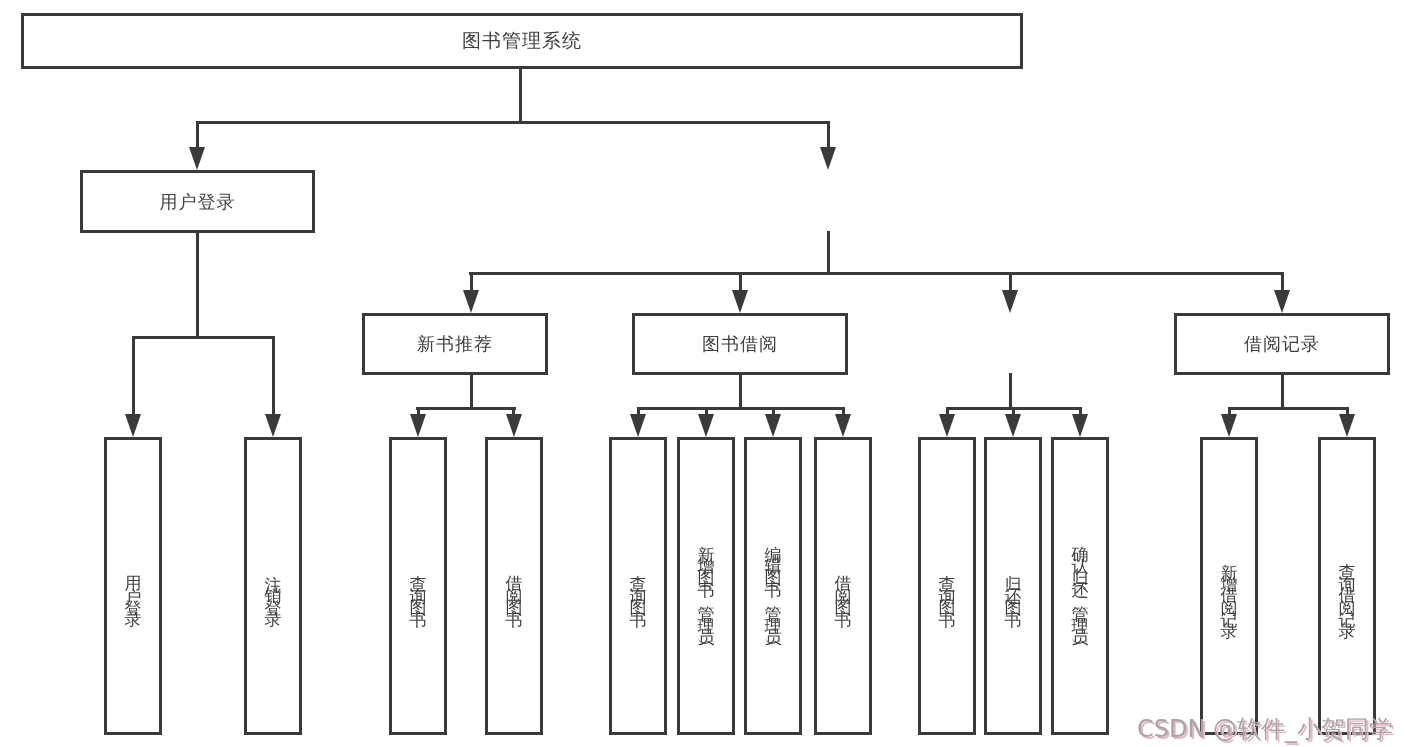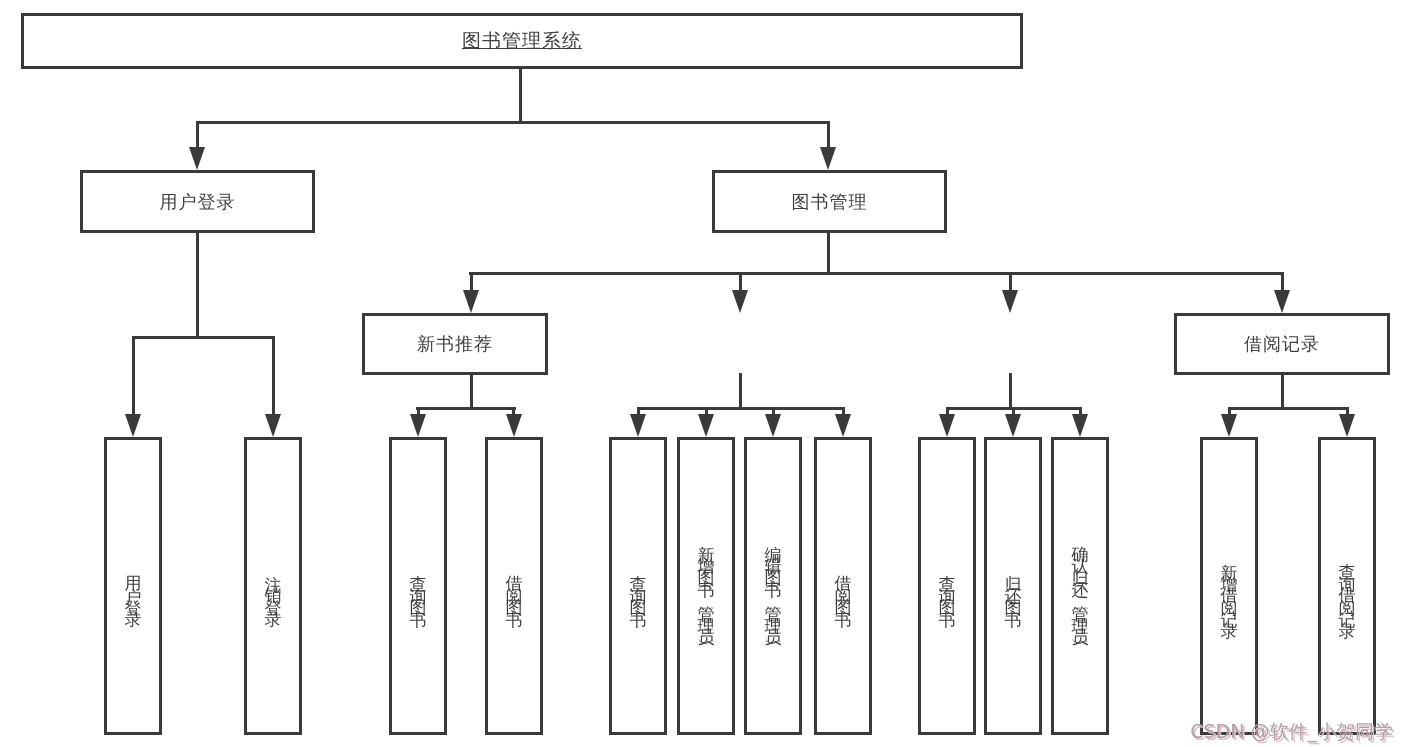--- a/index.html
+++ b/index.html
@@ -14,65 +14,65 @@
     position:absolute;
     box-sizing:border-box;
     border:3px solid #3a3a3a;
     background:#ffffff;
     display:flex;
     align-items:center;
     justify-content:center;
     color:#3f3f3f;
   }
   .hlabel { font-size:18px; letter-spacing:1px; white-space:nowrap; }
-  .root .hlabel { font-size:19px;text-decoration:underline; }
+  .root .hlabel { font-size:19px; }
   .leaf { width:58px; height:298px; top:437px; }
   .vlabel {
     writing-mode:vertical-rl;
     font-size:17px;
     letter-spacing:12px;
     line-height:1;
     color:#3f3f3f;
   }
   .line { position:absolute; background:#3a3a3a; }
   .arrow {
     position:absolute;
     width:0; height:0;
     border-left:8px solid transparent;
     border-right:8px solid transparent;
     border-top:23px solid #3a3a3a;
   }
   .watermark {
     position:absolute;
     right:12px; bottom:2px;
-    font-size:19px;
+    font-size:24px;
     color:#a6a6a6;
     text-shadow:2px 2px 0 #eab6c6;
     white-space:nowrap;
     margin-top:35px;
   }
 </style>
 </head>
 <body>
 
 <div class="stage">
 
   <div class="node root" style="left:21px;top:13px;width:1002px;height:56px;">
     <span class="hlabel">图书管理系统</span>
   </div>
 
   <div class="node" style="left:80px;top:170px;width:235px;height:63px;">
     <span class="hlabel">用户登录</span>
   </div>
-  <div class="node" style="left:712px;top:170px;width:235px;height:63px;">
-    <span class="hlabel">图书管理</span>
-  </div>
 
   <div class="node" style="left:362px;top:313px;width:186px;height:62px;">
     <span class="hlabel">新书推荐</span>
+  </div>
+  <div class="node" style="left:632px;top:313px;width:216px;height:62px;">
+    <span class="hlabel">图书借阅</span>
   </div>
   <div class="node" style="left:1174px;top:313px;width:216px;height:62px;">
     <span class="hlabel">借阅记录</span>
   </div>
 
   <div class="node leaf" style="left:104px;">
     <span class="vlabel">用户登录</span>
   </div>
   <div class="node leaf" style="left:244px;">
     <span class="vlabel">注销登录</span>

